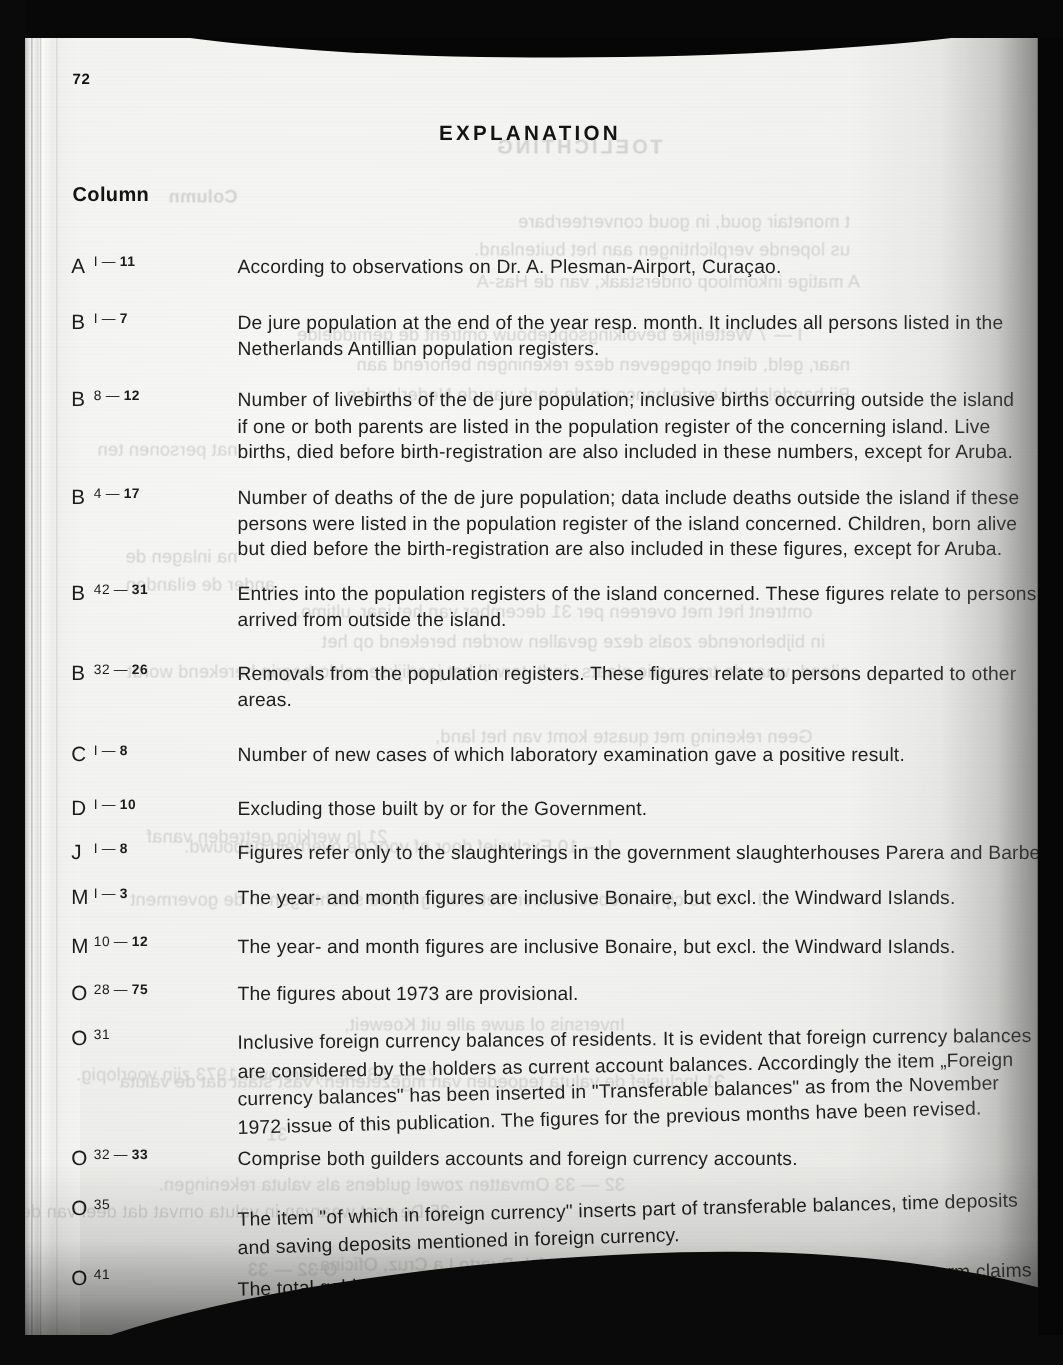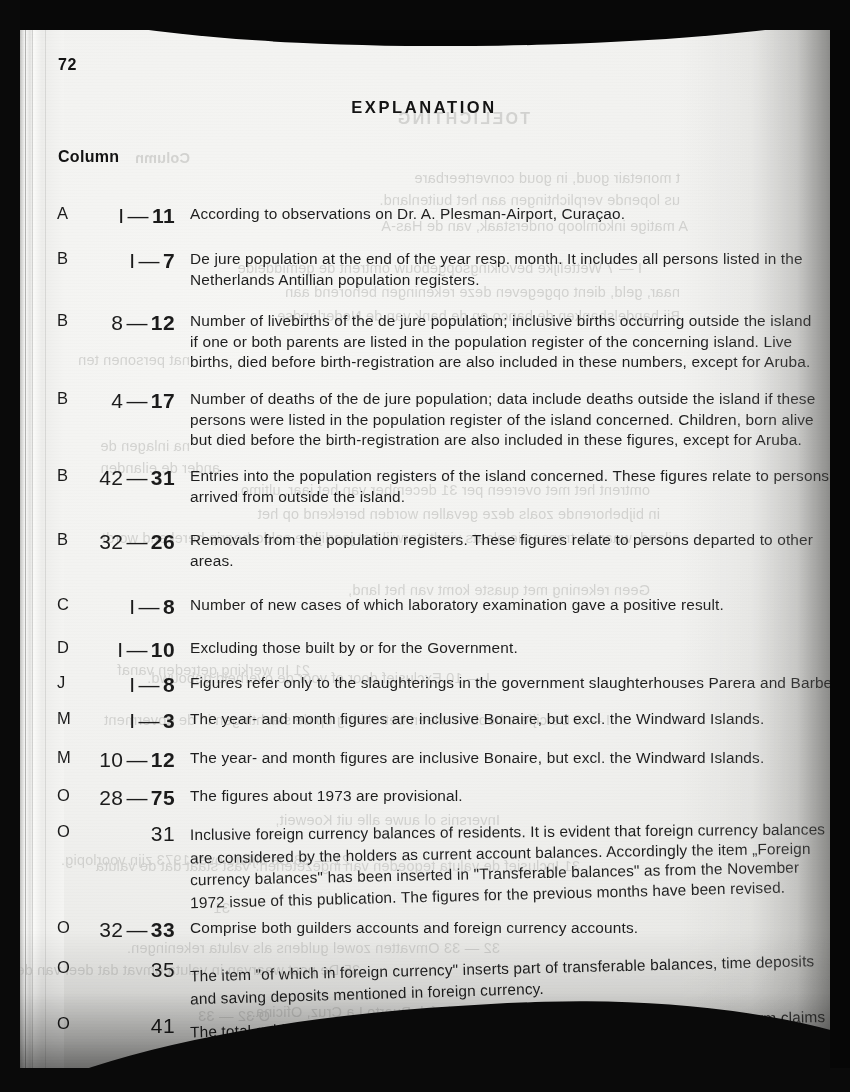--- a/index.html
+++ b/index.html
@@ -61,38 +61,38 @@
     color:#b9b9b6;opacity:.55;
     font-size:14.5px;line-height:25.5px;letter-spacing:.2px;
     pointer-events:none;user-select:none;
     filter:blur(0.35px);
   }
   .st-line{position:absolute;white-space:nowrap;}
 
   
   .content{position:absolute;inset:0;color:#1b1b1b;}
 
-  .folio{position:absolute;left:40px;top:38px;font-size:16px;font-weight:700;letter-spacing:.5px;color:#131313;}
+  .folio{position:absolute;left:40px;top:38px;font-size:12px;font-weight:700;letter-spacing:.5px;color:#131313;}
 
   .doc-title{
     position:absolute;left:0;right:0;top:80px;text-align:center;
     font-size:16.5px;font-weight:700;letter-spacing:2.6px;color:#141414;
   }
   .col-head{position:absolute;left:40px;top:130px;font-size:16px;font-weight:700;letter-spacing:.3px;color:#131313;}
 
   .rows{position:absolute;left:0;top:0;right:0;}
 
   .row{position:absolute;left:0;right:0;display:flex;align-items:flex-start;}
   .code{
     position:absolute;left:39px;width:18px;text-align:left;
     font-size:16.5px;letter-spacing:.4px;color:#1b1b1b;
   }
   .range{
-    position:absolute;left:57px;width:100px;text-align:right;
-    font-size:21px;letter-spacing:.4px;white-space:nowrap;color:#1b1b1b;
+    position:absolute;left:57px;width:100px;
+    font-size:11px;letter-spacing:.4px;white-space:nowrap;color:#1b1b1b;
   }
   .range .dash{padding:0 3px;}
   .range .hi{font-weight:700;}
   .body{
     position:absolute;left:172px;width:700px;
     font-size:15.4px;line-height:20.6px;letter-spacing:.15px;color:#1e1e1e;
   }
   .body .ln{white-space:nowrap;display:block;}
   .warp .body .ln:nth-child(1){transform:rotate(-0.5deg);}
   .warp .body .ln:nth-child(2){transform:rotate(-0.9deg);}

